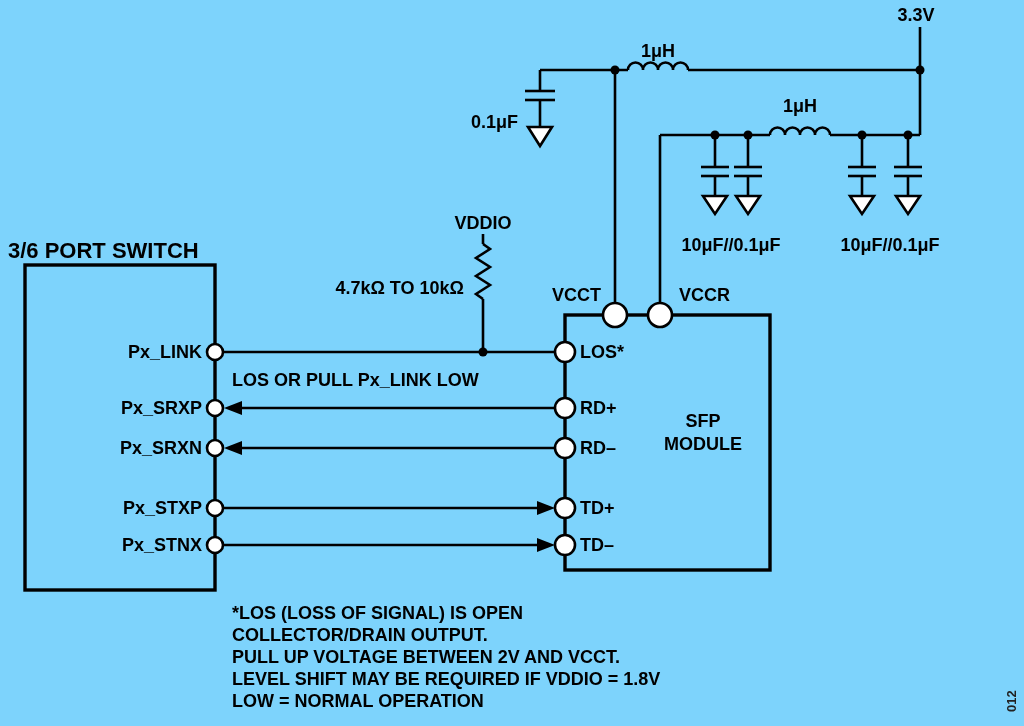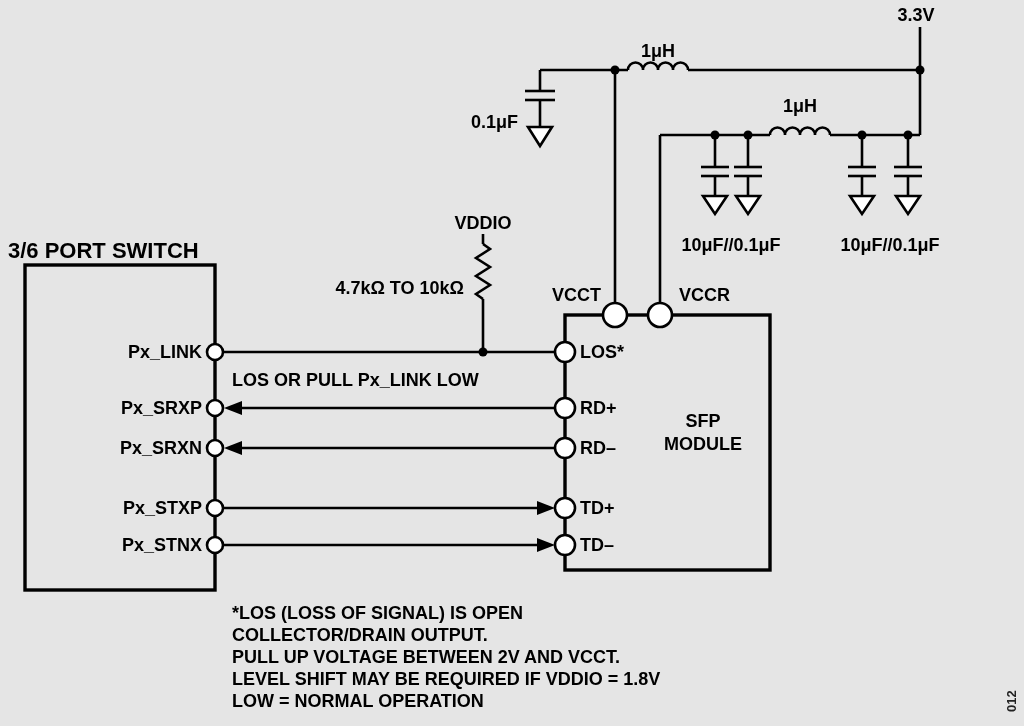--- a/index.html
+++ b/index.html
@@ -1,16 +1,16 @@
 <!DOCTYPE html>
 <html><head>
 <meta charset="utf-8">
 <style>
   html,body{margin:0;padding:0;background:#fff;}
-  .canvas{position:relative;width:1024px;height:726px;background:#e5e5e5;overflow:hidden;}
+  .canvas{position:relative;width:1024px;height:726px;background:#7dd3fc;overflow:hidden;}
   svg text{font-family:"Liberation Sans",sans-serif;font-weight:700;fill:#000;}
   .t18{font-size:18px;}
   .t22{font-size:22px;}
   .t13{font-size:13px;fill:#222;}
   .wire{stroke:#000;stroke-width:2.6;fill:none;}
   .box{stroke:#000;stroke-width:3.4;fill:none;}
   .pin{fill:#fff;stroke:#000;stroke-width:2.6;}
   .dot{fill:#000;stroke:none;}
   .gnd{fill:#fff;stroke:#000;stroke-width:2.6;stroke-linejoin:miter;}
   .arrow{fill:#000;stroke:none;}

